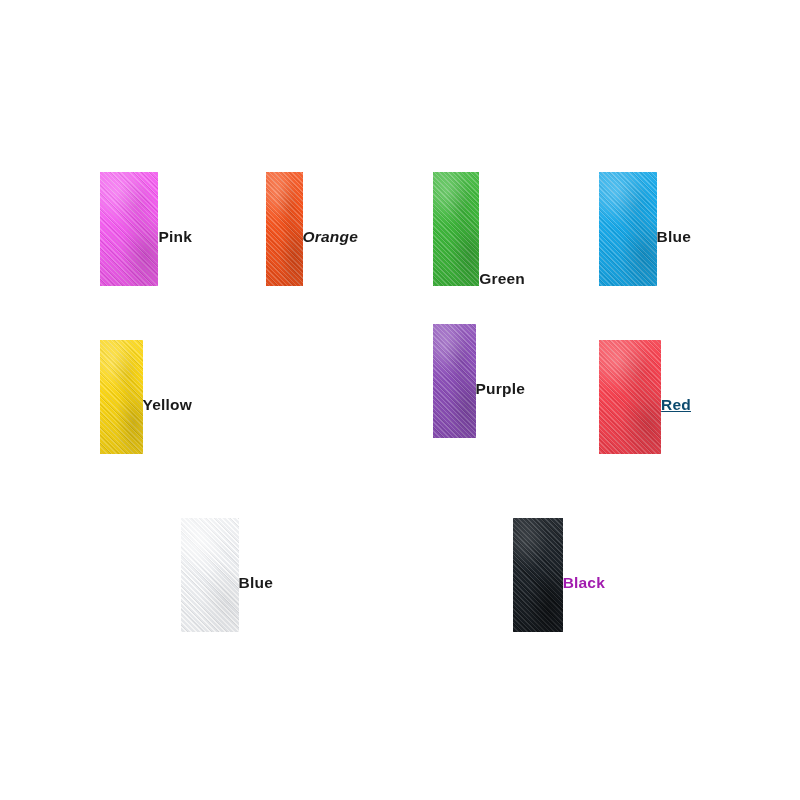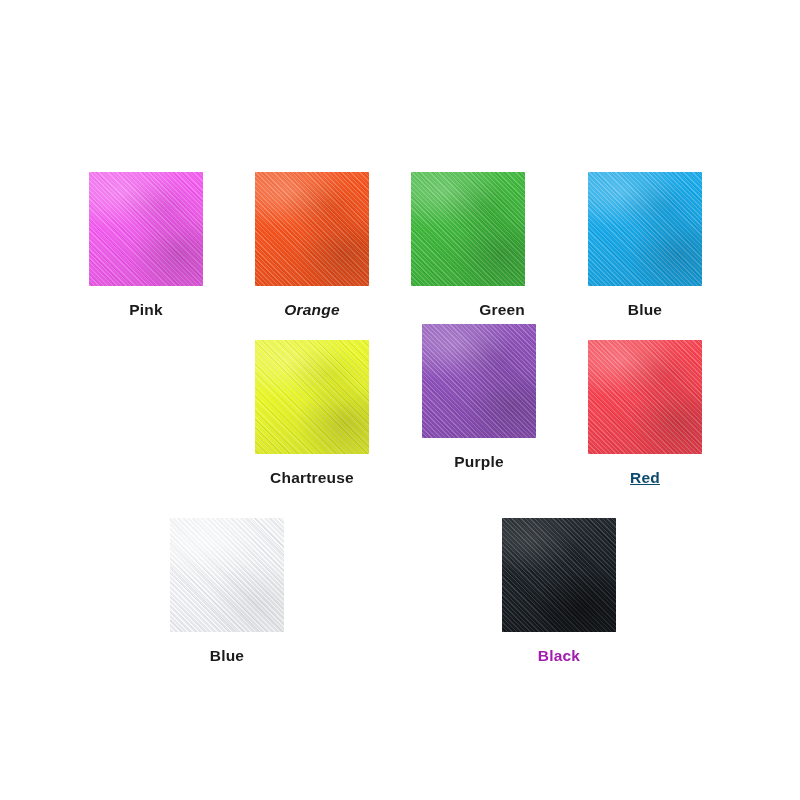--- a/index.html
+++ b/index.html
@@ -18,21 +18,21 @@
   #swatch-grid {
     position: relative;
     width: 800px;
     height: 800px;
   }
 
   .swatch-cell {
     position: absolute;
     width: 92px;
     display: flex;
-    flex-direction: column;
+    flex-direction: row;
     align-items: center;
   }
 
   .swatch-chip {
     position: relative;
     width: 114px;
     height: 114px;
     overflow: hidden;
     background-color: #cccccc;
   }
@@ -159,23 +159,23 @@
       <div class="swatch-label" style="color: rgb(26, 26, 26);">Orange</div>
     </div>
     <div class="swatch-cell" style="left: 433px; top: 172px; align-items: flex-end;">
       <div class="swatch-chip" style="background-color: rgb(61, 182, 58); width: 114px; height: 114px;"></div>
       <div class="swatch-label" style="color: rgb(26, 26, 26);">Green</div>
     </div>
     <div class="swatch-cell" style="left: 599px; top: 172px;">
       <div class="swatch-chip" style="background-color: rgb(23, 168, 232); width: 114px; height: 114px;"></div>
       <div class="swatch-label" style="color: rgb(26, 26, 26);">Blue</div>
     </div>
-    <div class="swatch-cell" style="left: 266px; top: 340px;">
-      <div class="swatch-chip" style="background-color: rgb(232, 246, 39); width: 114px; height: 114px;"></div>
-      <div class="swatch-label" style="color: rgb(26, 26, 26);">Chartreuse</div>
+    <div class="swatch-cell" style="left: 100px; top: 340px;">
+      <div class="swatch-chip" style="background-color: rgb(250, 213, 19); width: 114px; height: 114px;"></div>
+      <div class="swatch-label" style="color: rgb(26, 26, 26);">Yellow</div>
     </div>
     <div class="swatch-cell" style="left: 433px; top: 324px;">
       <div class="swatch-chip" style="background-color: rgb(140, 79, 184); width: 114px; height: 114px;"></div>
       <div class="swatch-label" style="color: rgb(26, 26, 26);">Purple</div>
     </div>
     <div class="swatch-cell" style="left: 599px; top: 340px;">
       <div class="swatch-chip" style="background-color: rgb(245, 65, 79); width: 114px; height: 114px;"></div>
       <div class="swatch-label" style="color: #0c4a6e; text-decoration: underline;">Red</div>
     </div>
     <div class="swatch-cell" style="left: 181px; top: 518px;">

